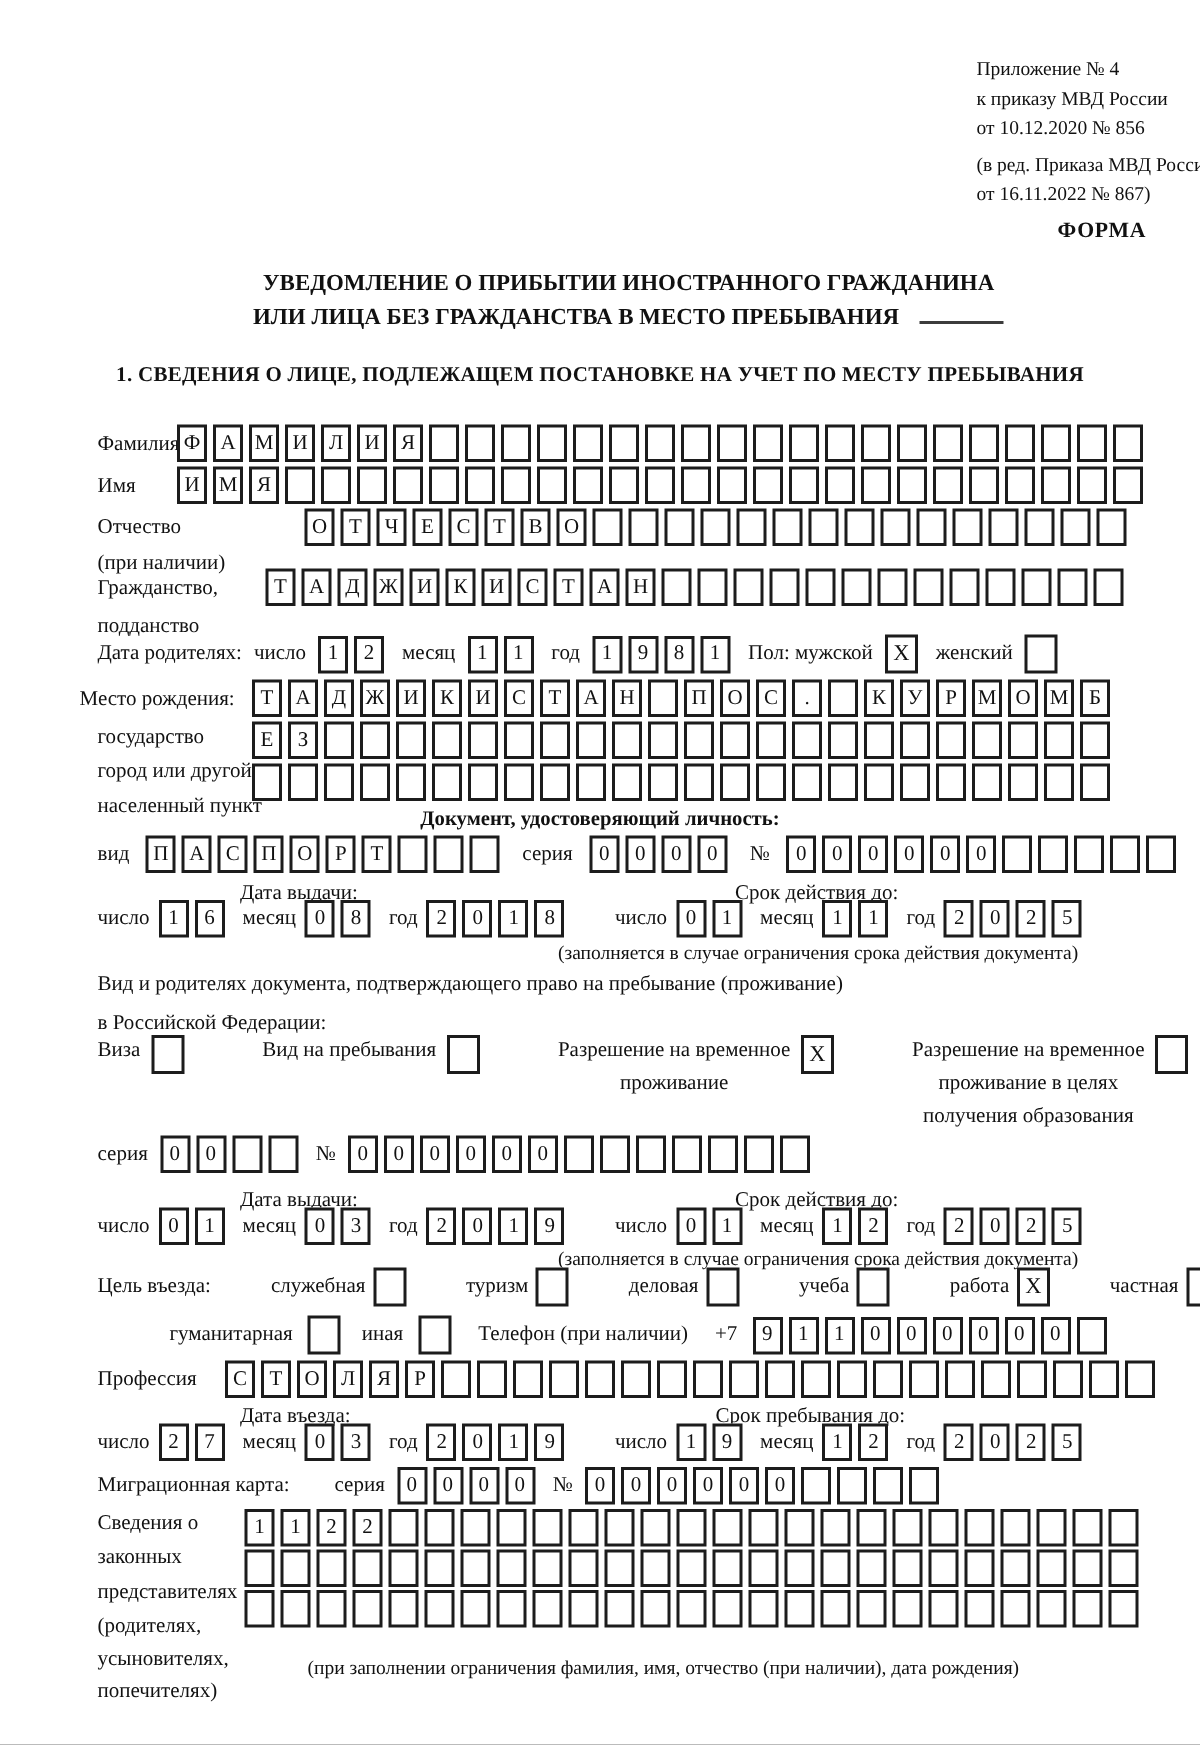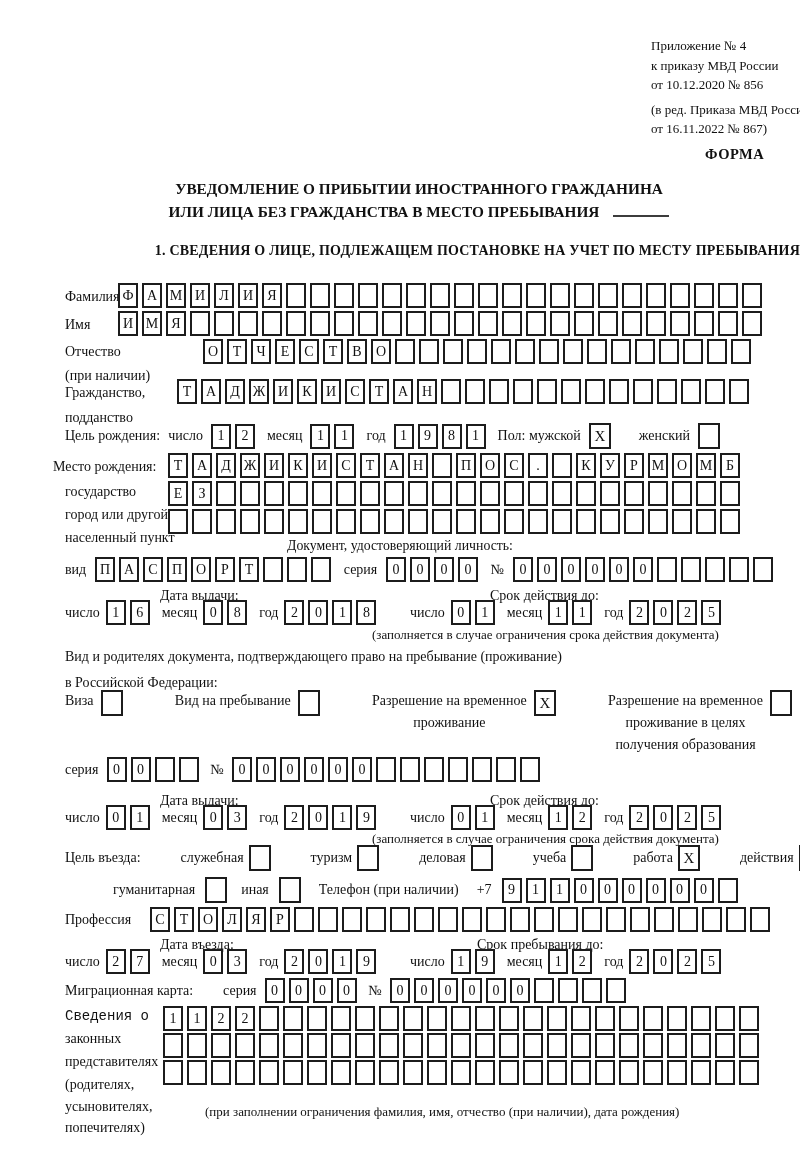--- a/index.html
+++ b/index.html
@@ -4,21 +4,21 @@
 <style>
   html,body{margin:0;padding:0;background:#888;}
   .page{
     position:relative; width:800px; height:1163px; margin:0 auto;
     background:#ffffff; color:#111;
     font-family:"Liberation Serif","DejaVu Serif",serif;
     overflow:hidden;
   }
   .abs{position:absolute; white-space:nowrap;}
   .lbl{font-size:14px; color:#111;}
-  .bold{font-weight:normal;}
+  .bold{font-weight:bold;}
   
   .cells{display:flex; align-items:flex-start;}
   .cell{
     flex:none; box-sizing:border-box;
     width:20px; height:25px; margin-right:4px;
     border:2px solid #1c1c1c; background:#fff;
     display:inline-flex; align-items:center; justify-content:center;
     font-size:14px; line-height:1; color:#111;
   }
   .checkbox{
@@ -27,39 +27,39 @@
     display:inline-flex; align-items:center; justify-content:center;
     font-size:15px; color:#111;
   }
   .row{position:absolute; display:flex; align-items:center; white-space:nowrap;}
   
   #apx{left:619px; top:36px; font-size:13px; line-height:19.5px;margin-left:32px;}
   #apx .gap-top{margin-top:5px;}
   #forma{left:705px; top:146px; font-size:14.5px; font-weight:bold; letter-spacing:.5px;}
   #title{left:0; right:0; top:177px; text-align:center; font-weight:bold; font-size:15.3px; line-height:23px; white-space:nowrap;padding-left:38px;}
   .blank-line{display:inline-block; width:56px; border-bottom:2.5px solid #3c3c3c; margin-left:14px;}
-  #sec{left:0; right:0; top:243px; text-align:right; font-weight:bold; font-size:14px; letter-spacing:.2px;}
+  #sec{left:0; right:0; top:243px; text-align:center; font-weight:bold; font-size:14px; letter-spacing:.2px;}
   
   .flabel{position:absolute; font-size:14px; white-space:nowrap;}
   
   .dgroup{display:flex; align-items:center;}
   .dgroup .lbl{margin-right:6px;}
   .dgroup .cells{margin-right:8px;}
   .dhead{position:absolute; font-size:14px; white-space:nowrap;}
   .note{position:absolute; font-size:13px; white-space:nowrap; color:#111;}
   
   #r-options{left:65px; top:690px; width:727px; justify-content:space-between; align-items:flex-start;}
   .opt{display:flex; align-items:flex-start; gap:7px;}
   .optlines{text-align:center; font-size:14px; line-height:22px; white-space:nowrap;}
   
   #r-purpose{left:65px; top:845px; width:727px; justify-content:space-between;}
   .popt{display:flex; align-items:center; gap:5px;margin-left:40px;}
   #r-purpose2{left:113px; top:877px; gap:10px;}
   
-  #r-doctype{left:65px; top:557px; width:712px; justify-content:space-between;}
+  #r-doctype{left:65px; top:557px; width:712px; justify-content:space-between;gap:11px;}
   #r-rvpserial{left:65px; top:757px; gap:8px;}
   #r-migration{left:65px; top:978px; gap:8px;}
   #r-dates1L{left:65px;  top:600px;}
   #r-dates1R{left:410px; top:600px;}
   #r-dates2L{left:65px;  top:805px;}
   #r-dates2R{left:410px; top:805px;}
   #r-dates3L{left:65px;  top:949px;}
   #r-dates3R{left:410px; top:949px;}
   #r-birth{left:65px; top:423px; gap:8px;}
 </style>
@@ -207,41 +207,41 @@
         <span class="cell"></span>
         <span class="cell"></span>
         <span class="cell"></span>
         <span class="cell"></span>
         <span class="cell"></span>
         <span class="cell"></span>
       </span>
     </div>
 
   <div id="r-birth" class="row">
-    <span class="lbl">Цель рождения:</span>
+    <span class="lbl">Дата родителях:</span>
     <span class="lbl">число</span>
     <span class="cells">
         <span class="cell">1</span>
         <span class="cell">2</span>
       </span>
     <span class="lbl">месяц</span>
     <span class="cells">
         <span class="cell">1</span>
         <span class="cell">1</span>
       </span>
     <span class="lbl">год</span>
     <span class="cells">
         <span class="cell">1</span>
         <span class="cell">9</span>
         <span class="cell">8</span>
         <span class="cell">1</span>
       </span>
     <span class="lbl">Пол: мужской</span>
     <span class="checkbox">X</span>
-    <span class="lbl" style="margin-left:20px;font-family:Liberation Serif, serif;">женский</span>
+    <span class="lbl" style="margin-left:4px;font-family:Liberation Serif, serif;">женский</span>
     <span class="checkbox"></span>
   </div>
 
   <div class="flabel" style="left:53px; top:459px;">Место рождения:</div>
   <div class="flabel" style="left:65px; top:484px;">государство</div>
   <div class="flabel" style="left:65px; top:507px;">город или другой</div>
   <div class="flabel" style="left:65px; top:530px;">населенный пункт</div>
   <div class="row" style="left:168px; top:453px;">
       <span class="cells">
         <span class="cell">Т</span>
@@ -410,21 +410,21 @@
 
   <div class="flabel" style="left:65px; top:649px;">Вид и родителях документа, подтверждающего право на пребывание (проживание)</div>
   <div class="flabel" style="left:65px; top:675px;">в Российской Федерации:</div>
 
   <div id="r-options" class="row">
     <div class="opt">
       <div class="optlines">Виза</div>
       <span class="checkbox"></span>
     </div>
     <div class="opt">
-      <div class="optlines">Вид на пребывание</div>
+      <div class="optlines">Вид на пребывания</div>
       <span class="checkbox"></span>
     </div>
     <div class="opt">
       <div class="optlines">
         <div>Разрешение на временное</div>
         <div>проживание</div>
       </div>
       <span class="checkbox">X</span>
     </div>
     <div class="opt">
@@ -521,21 +521,21 @@
     </div>
     <div class="popt">
       <span class="lbl">учеба</span>
       <span class="checkbox"></span>
     </div>
     <div class="popt">
       <span class="lbl">работа</span>
       <span class="checkbox">X</span>
     </div>
     <div class="popt">
-      <span class="lbl">действия</span>
+      <span class="lbl">частная</span>
       <span class="checkbox"></span>
     </div>
     <div class="popt">
       <span class="lbl">транзит</span>
       <span class="checkbox"></span>
     </div>
   </div>
 
   <div id="r-purpose2" class="row">
     <span class="lbl">гуманитарная</span>
@@ -648,21 +648,21 @@
         <span class="cell">0</span>
         <span class="cell">0</span>
         <span class="cell">0</span>
         <span class="cell"></span>
         <span class="cell"></span>
         <span class="cell"></span>
         <span class="cell"></span>
       </span>
   </div>
 
-  <div class="flabel" style="left:65px; top:1008px;font-family:Liberation Mono, monospace;">Сведения о</div>
+  <div class="flabel" style="left:65px; top:1008px;">Сведения о</div>
   <div class="flabel" style="left:65px; top:1031px;">законных</div>
   <div class="flabel" style="left:65px; top:1054px;">представителях</div>
   <div class="flabel" style="left:65px; top:1077px;">(родителях,</div>
   <div class="flabel" style="left:65px; top:1099px;">усыновителях,</div>
   <div class="flabel" style="left:65px; top:1120px;">попечителях)</div>
   <div class="row" style="left:163px; top:1006px;">
       <span class="cells">
         <span class="cell">1</span>
         <span class="cell">1</span>
         <span class="cell">2</span>

